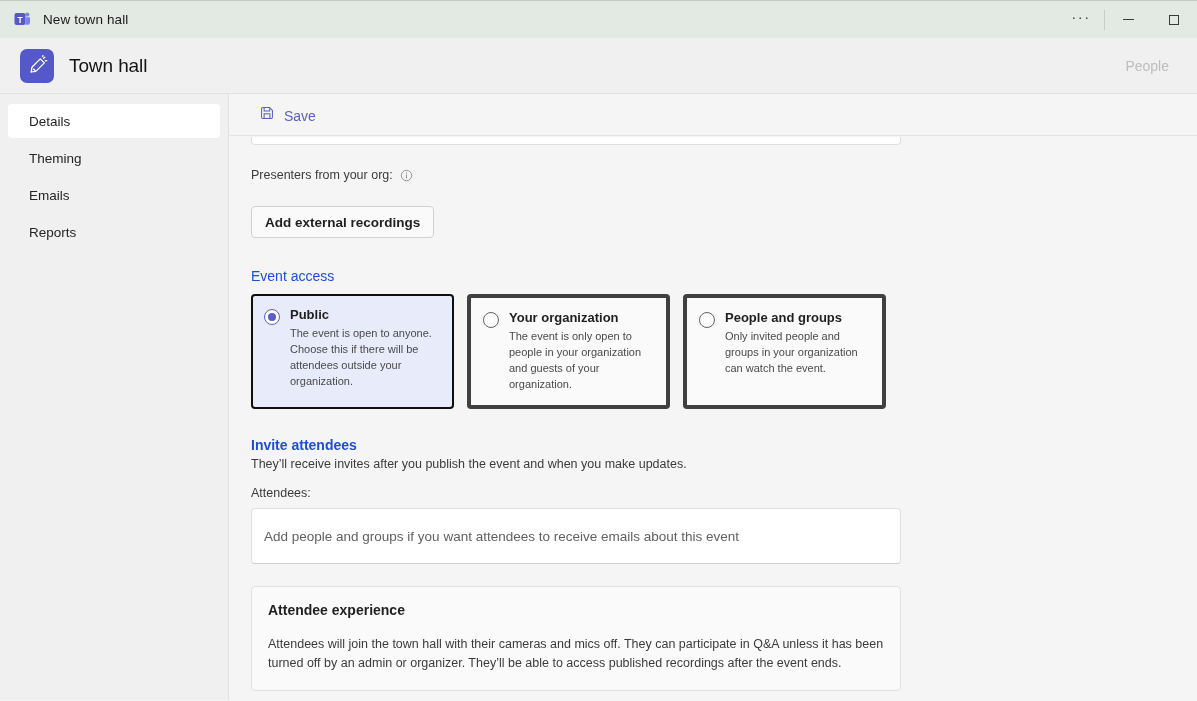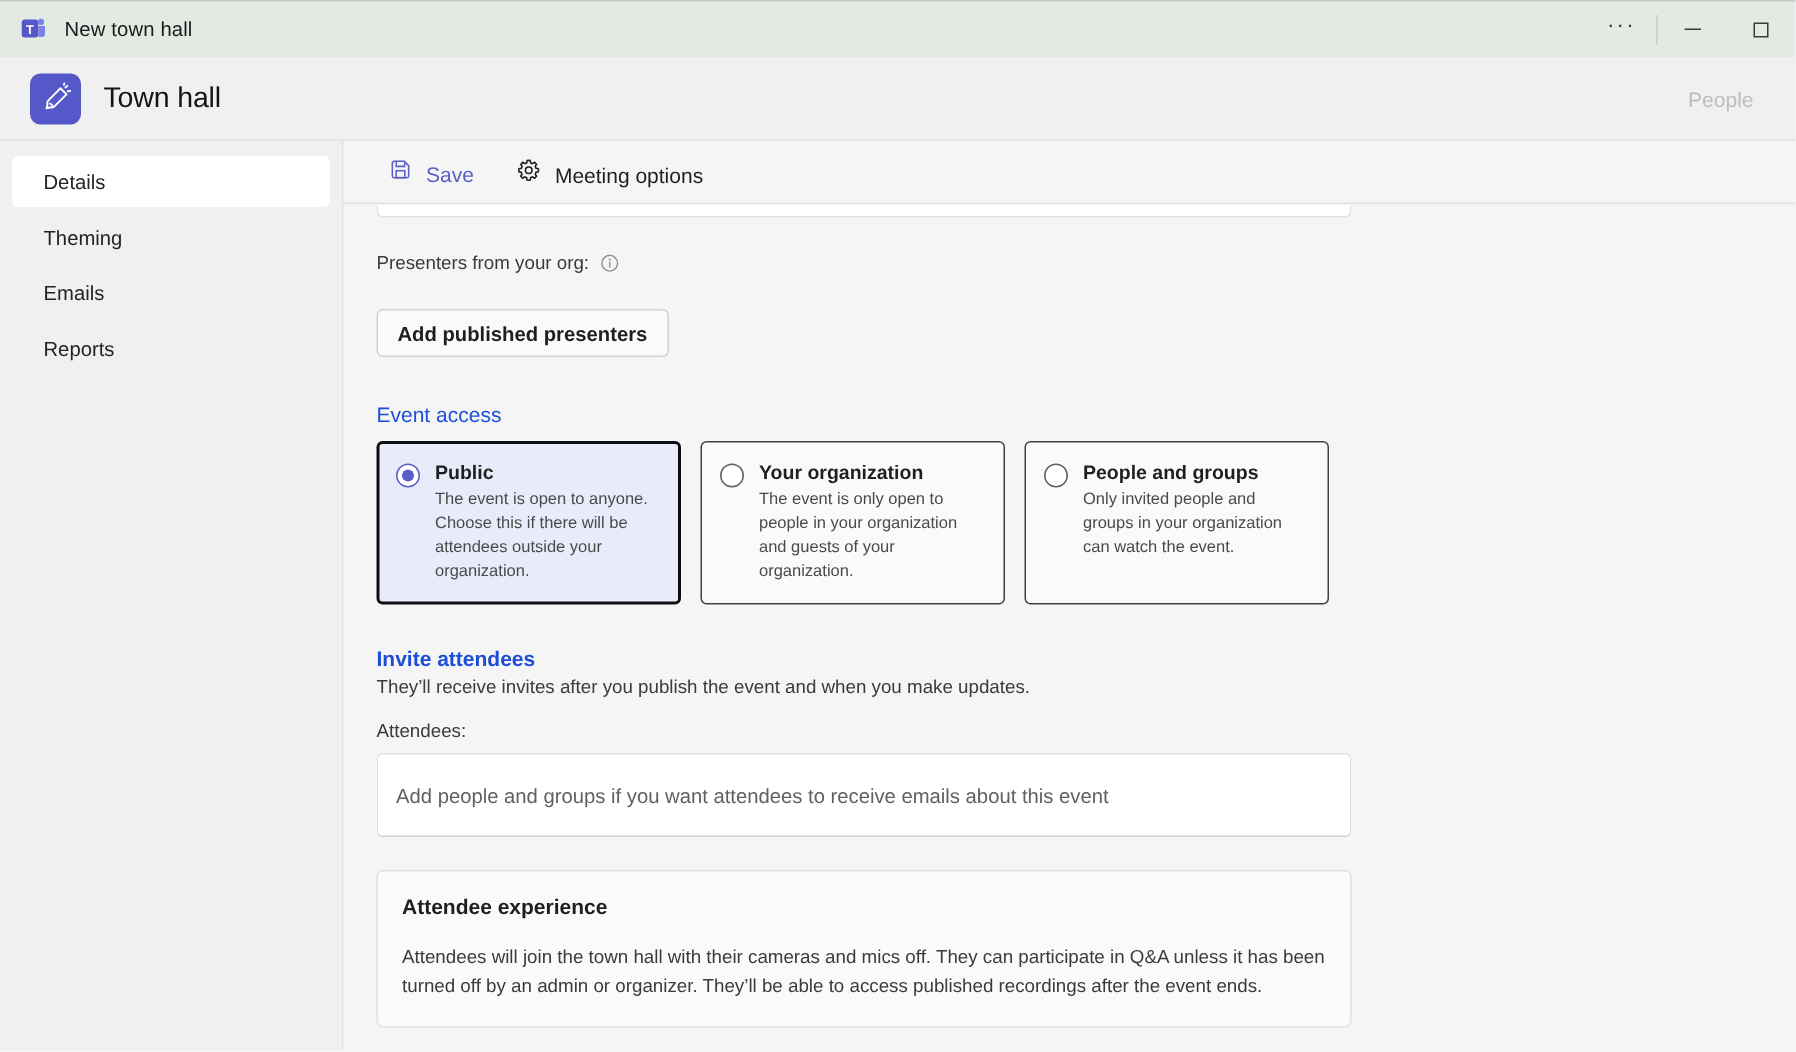--- a/index.html
+++ b/index.html
@@ -192,21 +192,21 @@
     color: #1d4ed8;
     margin-top: 30px;
     margin-bottom: 10px;
   }
   .section-title.bold { font-weight: bold; }
 
   .cards { display: flex; gap: 13px; }
   .card {
     width: 203px;
     min-height: 96px;
-    border: 1px solid #404040;
+    border: 4px solid #404040;
     border-radius: 4px;
     background: #fafafa;
     padding: 12px 13px 13px 12px;
     display: flex;
     gap: 10px;
     cursor: pointer;
   }
   .card.selected {
     background: #e8ebfa;
     border: 2px solid #0f0f0f;
@@ -337,49 +337,40 @@
       <div class="tool-btn accent">
         <span>
           <svg width="16" height="16" viewBox="0 0 20 20" fill="none" stroke="#5b5fc7" stroke-width="1.3">
             <path d="M3.2 4.6A1.4 1.4 0 0 1 4.6 3.2h8.6L16.8 6.8v8.6a1.4 1.4 0 0 1-1.4 1.4H4.6a1.4 1.4 0 0 1-1.4-1.4z"></path>
             <path d="M6.4 3.2v4.2h7V4.2"></path>
             <rect x="6.4" y="11" width="7.2" height="5.8"></rect>
           </svg>
         </span>
         <span>Save</span>
       </div>
-      <div class="tool-btn plain">
-        <span>
-          <svg width="17" height="17" viewBox="0 0 20 20" fill="none" stroke="#1f1f1f" stroke-width="1.25">
-            <circle cx="10" cy="10" r="2.6"></circle>
-            <path d="M10 2.2l1.1.2.4 1.8 1.5.6 1.6-1 1.5 1.5-1 1.6.6 1.5 1.8.4.2 1.2-.2 1.2-1.8.4-.6 1.5 1 1.6-1.5 1.5-1.6-1-1.5.6-.4 1.8-1.2.2-1.2-.2-.4-1.8-1.5-.6-1.6 1-1.5-1.5 1-1.6-.6-1.5-1.8-.4L2.2 10l.2-1.2 1.8-.4.6-1.5-1-1.6 1.5-1.5 1.6 1 1.5-.6.4-1.8z"></path>
-          </svg>
-        </span>
-        <span>Meeting options</span>
-      </div>
     </div>
 
     <div class="scrollarea">
       <div class="inner">
 
         
         <div class="cut-input"></div>
 
         
         <div class="field-label">
           <span>Presenters from your org:</span>
           <span class="info-icon">
             <svg width="13" height="13" viewBox="0 0 16 16" fill="none" stroke="#8a8a8a" stroke-width="1.1">
               <circle cx="8" cy="8" r="6.4"></circle>
               <path d="M8 7.1v4.1" stroke-linecap="round"></path>
               <circle cx="8" cy="4.9" r="0.75" fill="#8a8a8a" stroke="none"></circle>
             </svg>
           </span>
         </div>
-        <div class="outline-btn">Add published presenters</div>
+        <div class="outline-btn">Add external recordings</div>
 
         
         <div class="section-title">Event access</div>
         <div class="cards">
 
           <div class="card selected">
             <div class="radio on"></div>
             <div class="card-body">
               <div class="card-title">Public</div>
               <div class="card-desc">The event is open to anyone. Choose this if there will be attendees outside your organization.</div>

